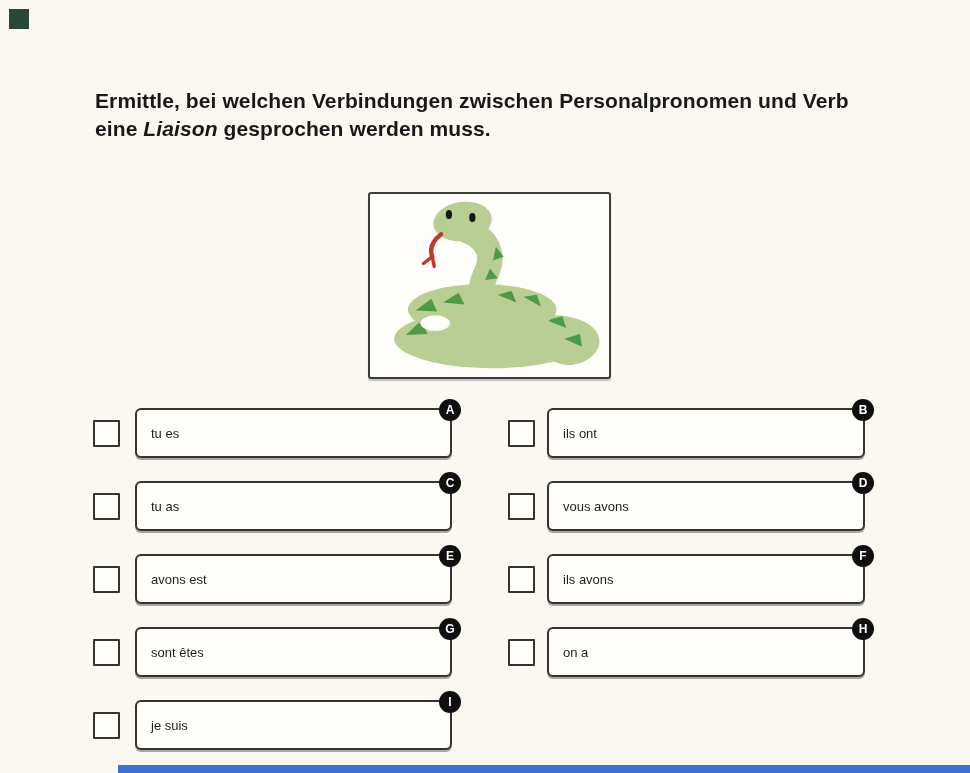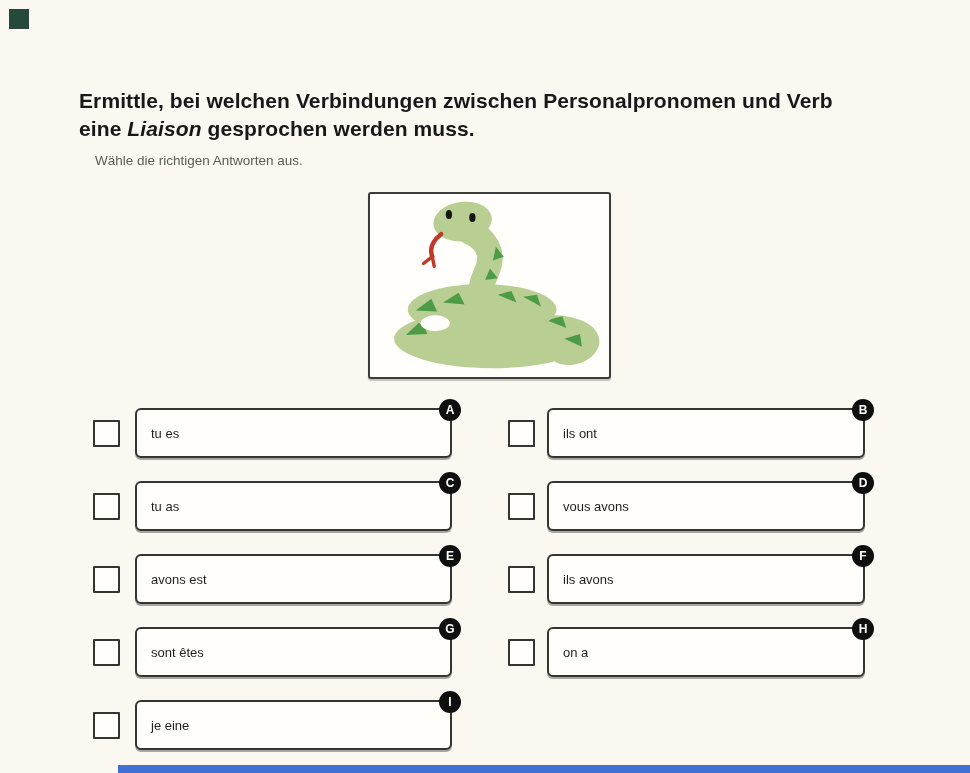--- a/index.html
+++ b/index.html
@@ -9,21 +9,21 @@
     --snake-body:#b9ce93; --snake-marking:#4d9c45; --snake-tongue:#c0392b;
   }
   *{box-sizing:border-box; margin:0; padding:0;}
   html,body{width:970px; height:773px;}
   body{font-family:"Liberation Sans", sans-serif; overflow:hidden;}
   .page{position:relative; width:970px; height:773px; background:var(--bg); overflow:hidden;}
 
   .brand-square{position:absolute; left:9px; top:9px; width:20px; height:20px;
     background:var(--accent-square);}
 
-  .title{position:absolute; left:79px; top:87px; width:784px;
+  .title{position:absolute; left:95px; top:87px; width:784px;
     font-size:21px; font-weight:700; line-height:28px; color:var(--text-dark); letter-spacing:.1px;}
   .title em{font-style:italic;}
   .instruction{position:absolute; left:95px; top:153px; font-size:13.5px; color:var(--text-muted);}
 
   .illustration-box{position:absolute; left:368px; top:192px; width:243px; height:187px;
     background:var(--box-bg); border:2px solid #3c3c38; border-radius:3px;
     box-shadow:0 2px 1px rgba(40,40,30,.25); display:flex; align-items:center; justify-content:center;}
 
   .row{position:absolute; height:50px; display:flex; align-items:center;}
   .cb{width:27px; height:27px; border:2px solid var(--box-border); background:var(--box-bg);
@@ -44,21 +44,20 @@
 </style>
 </head>
 <body>
 
 <div class="page">
 
   <div class="brand-square"></div>
 
   <h1 class="title"><span>Ermittle, bei welchen Verbindungen zwischen Personalpronomen und Verb eine </span><em>Liaison</em><span> gesprochen werden muss.</span></h1>
 
-  <div class="instruction">Wähle die richtigen Antworten aus.</div>
 
   <div class="illustration-box">
     <svg width="235" height="179" viewBox="0 0 239 183">
 
       <ellipse cx="122" cy="146" rx="100" ry="30" fill="var(--snake-body)"></ellipse>
 
       <path d="M170 122 C226 118 244 146 224 164 C209 177 184 175 179 161 C175 150 182 143 192 141 Z" fill="var(--snake-body)"></path>
 
       <path d="M34 142 L50 127 L56 141 Z M60 133 L76 121 L82 134 Z M88 127 L104 117 L110 129 Z M118 123 L134 115 L140 127 Z M148 123 L164 117 L170 129 Z M178 127 L194 123 L198 135 Z M196 146 L212 141 L214 154 Z" fill="var(--snake-marking)"></path>
 
@@ -138,20 +137,20 @@
     <span class="cb"></span>
     <div class="abox">
       <span class="lbl">on a</span>
       <span class="badge">H</span>
     </div>
   </div>
 
   <div class="row left" style="left:93px; top:700px;">
     <span class="cb"></span>
     <div class="abox">
-      <span class="lbl">je eine</span>
+      <span class="lbl">je suis</span>
       <span class="badge">I</span>
     </div>
   </div>
 
   <div class="progress-bar"></div>
 
 </div>
 
 </body></html>

